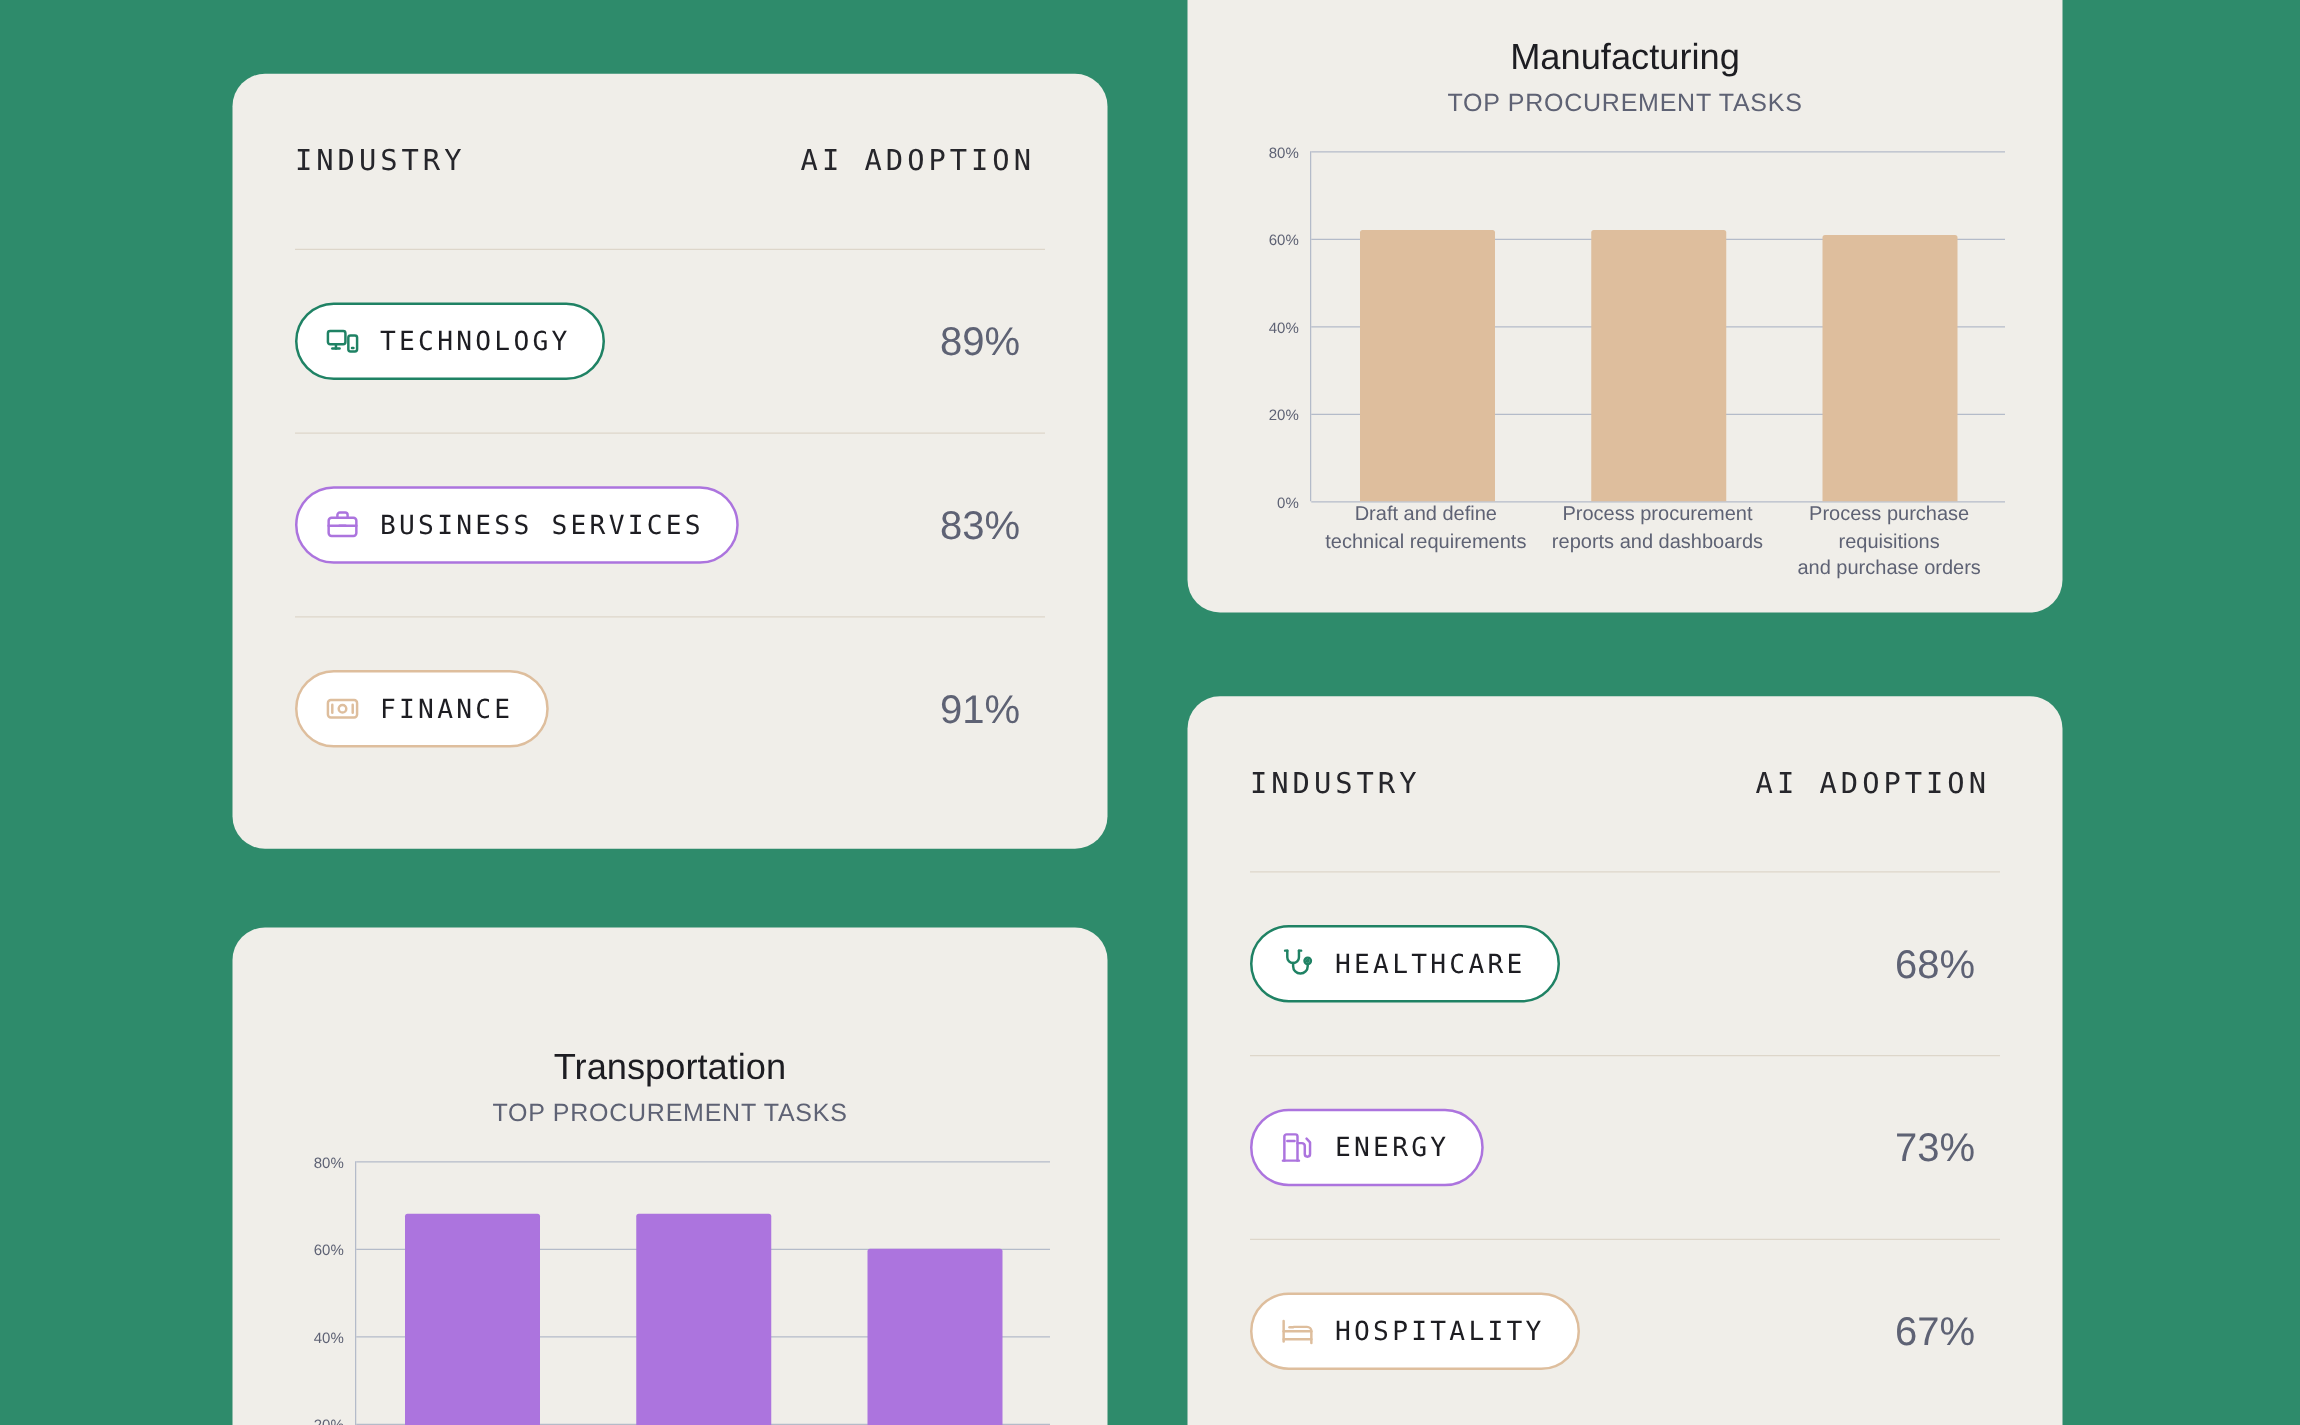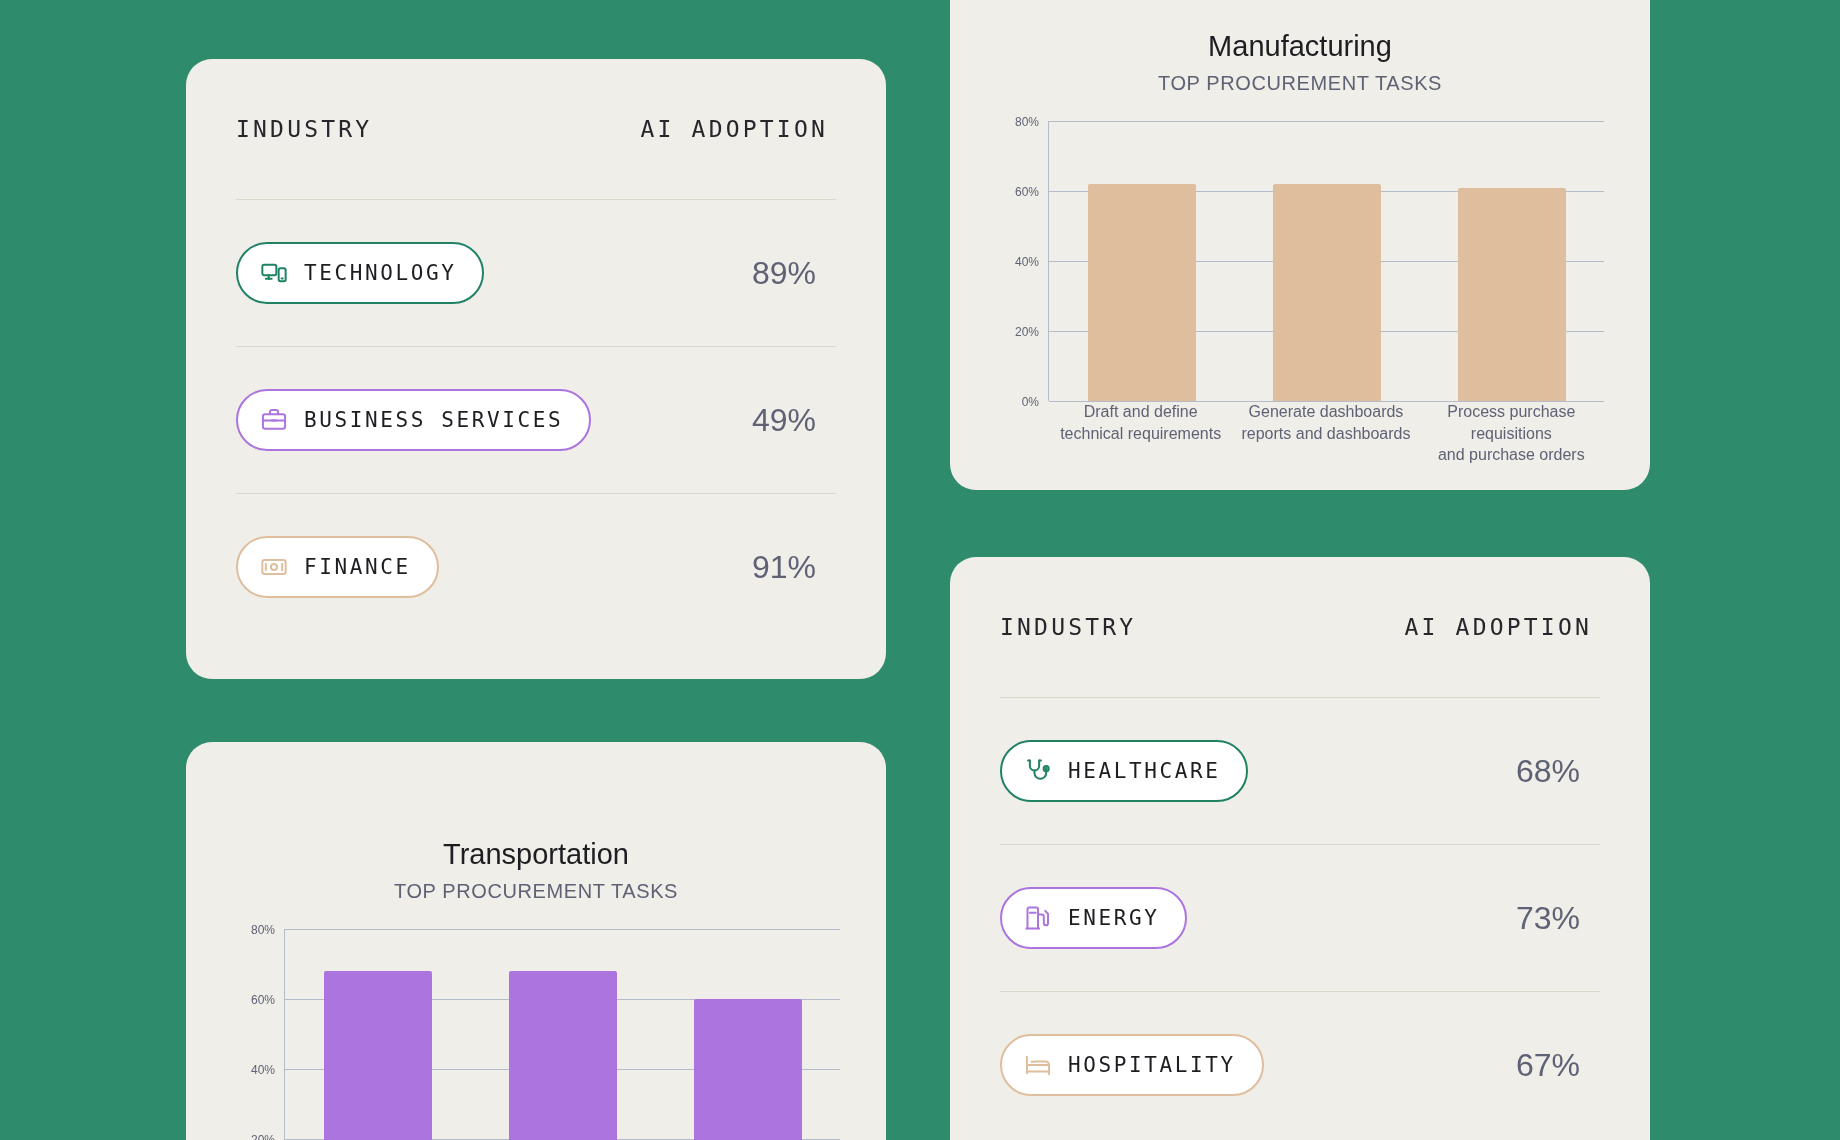--- a/index.html
+++ b/index.html
@@ -223,21 +223,21 @@
       <span class="pill-icon">
         <svg viewBox="0 0 24 24" fill="none" stroke="#AC74DE" stroke-width="1.7" stroke-linecap="round" stroke-linejoin="round">
           <rect x="2.5" y="7" width="19" height="12.5" rx="2"></rect>
           <path d="M8.5 7V5.2A1.7 1.7 0 0 1 10.2 3.5h3.6A1.7 1.7 0 0 1 15.5 5.2V7"></path>
           <path d="M2.5 12.5h19"></path>
           <path d="M10 12.5h4"></path>
         </svg>
       </span>
       <span class="pill-label">BUSINESS SERVICES</span>
     </span>
-    <span class="pct">49%</span>
+    <span class="pct">83%</span>
   </div>
 
   <div class="table-row last">
     <span class="pill tan">
       <span class="pill-icon">
         <svg viewBox="0 0 24 24" fill="none" stroke="#DEBE9D" stroke-width="1.7" stroke-linecap="round" stroke-linejoin="round">
           <rect x="2" y="6" width="20" height="12" rx="2"></rect>
           <circle cx="12" cy="12" r="2.6"></circle>
           <path d="M5 9.2v5.6"></path>
             <path d="M19 9.2v5.6"></path>
@@ -282,21 +282,21 @@
             <div class="bar" style="height: 76.25%; background: rgb(222, 190, 157);"></div>
           </div>
       </div>
     </div>
     <div class="xlabels">
       <div class="xlabel">
         <div>Draft and define</div>
         <div>technical requirements</div>
       </div>
       <div class="xlabel">
-        <div>Generate dashboards</div>
+        <div>Process procurement</div>
         <div>reports and dashboards</div>
       </div>
       <div class="xlabel">
         <div>Process purchase requisitions</div>
         <div>and purchase orders</div>
       </div>
     </div>
   </div>
 </div>
 

